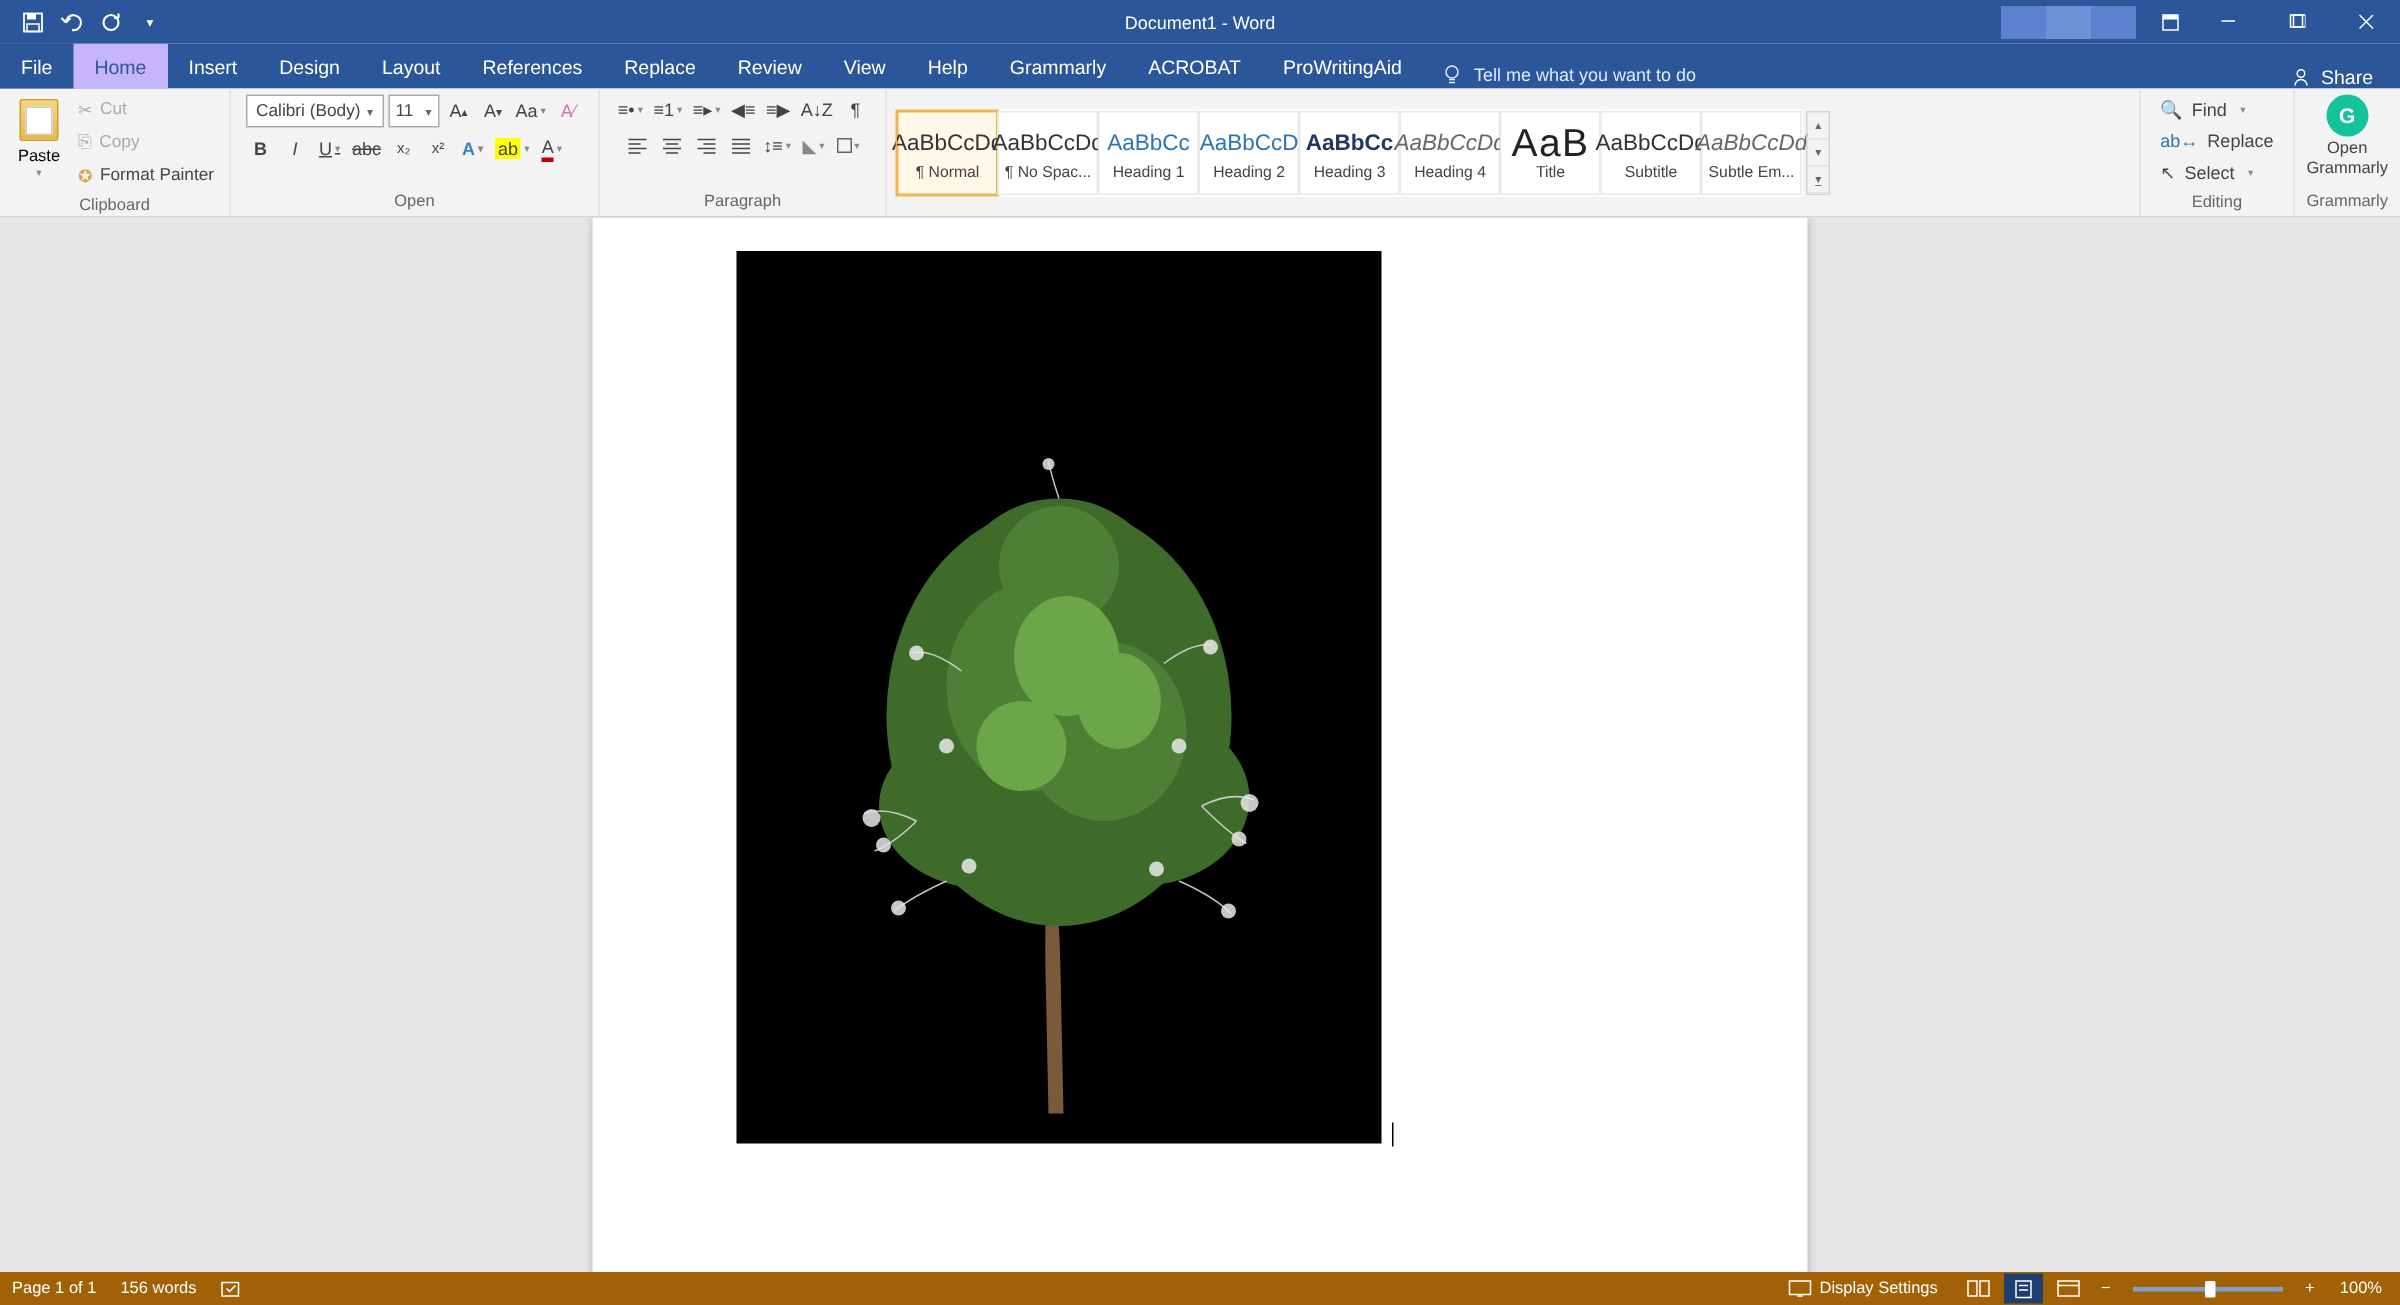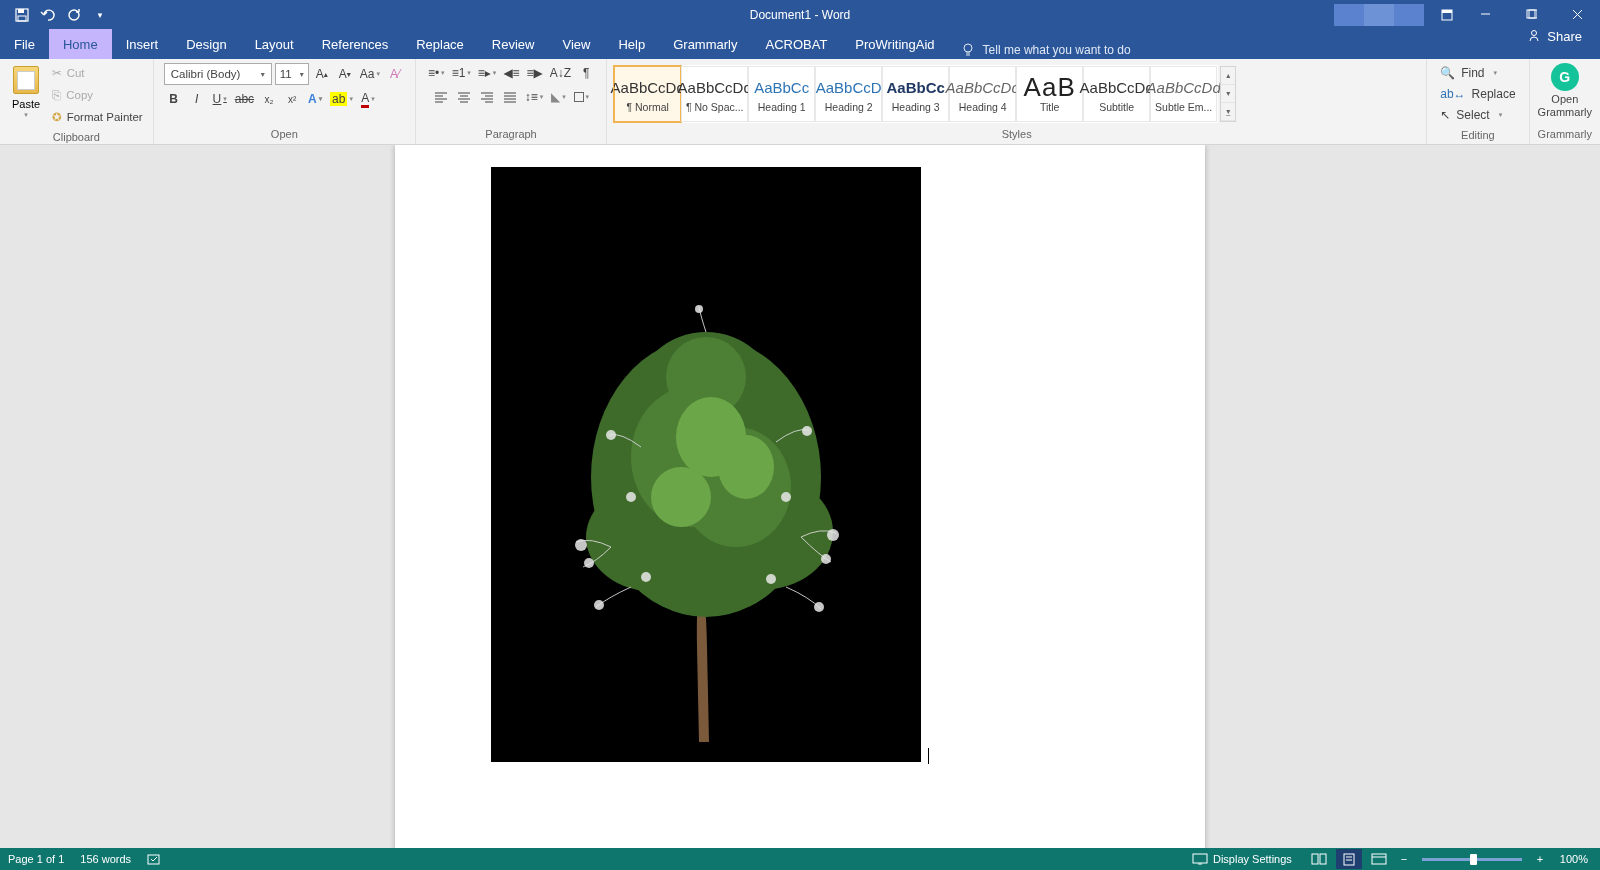--- a/index.html
+++ b/index.html
@@ -16,39 +16,39 @@
 .account-block div { width:30px; height:22px; background:#5a82ce; }
 .account-block div:nth-child(2){ background:#6d93d6; }
 .ribbon-display-btn { width: 30px; height: 29px; display:flex; align-items:center; justify-content:center; }
 
 
 .tabs { height: 30px; background: #2b579a; display: flex; align-items: stretch; color: #fff; font-size: 13px; }
 .tab { padding: 0 14px; display: flex; align-items: center; cursor: pointer; }
 .tab.file { background: #2b579a; }
 .tab.active { background: #c4b5fd; color: #2b579a; }
 .tellme { display: flex; align-items: center; margin-left: 12px; gap: 8px; color: #e0e8f5; font-size: 12px; margin-top: 12px; }
-.share { margin-left: auto; display: flex; align-items: flex-start; padding: 0 18px; gap: 6px; font-size: 13px; }
+.share { margin-left: auto; display: flex; align-items: flex-end; padding: 0 18px; gap: 6px; font-size: 13px; }
 
 
 .ribbon { height: 86px; background: #f3f3f3; border-bottom: 1px solid #d4d4d4; display: flex; }
 .group { border-right: 1px solid #e1e1e1; display: flex; flex-direction: column; position: relative; }
 .group-body { flex: 1; display: flex; align-items: center; padding: 2px 6px; }
 .group-label { height: 16px; font-size: 11px; color: #666; text-align: center; position: relative; }
 
 .clipboard-body { padding: 3px 6px; }
 .paste-btn { width: 40px; height: 66px; display:flex; flex-direction:column; align-items:center; justify-content:flex-start; padding-top:4px; cursor:pointer; font-size:11px; }
 .paste-icon { width:26px; height:28px; background: linear-gradient(#f7d77a,#e8b84a); border:1px solid #c9a030; border-radius:2px; position:relative; margin-bottom:4px;}
 .paste-icon::after{content:"";position:absolute;inset:4px 3px 3px 3px;background:#fff;border:1px solid #ccc;}
 .clip-right { display:flex; flex-direction:column; gap:2px; margin-left:2px; }
 .clip-item { display:flex; align-items:center; gap:5px; font-size:11.5px; color:#444; padding:2px 4px; cursor:pointer; height:20px;}
 .clip-item.disabled { color:#aaa; }
 
 .font-body { flex-direction: column; align-items: flex-start; gap: 4px; padding: 4px 10px; }
 .font-row { display:flex; align-items:center; gap:3px; }
-.font-name { width: 108px; height:22px; border:1px solid #ababab; background:#fff; display:flex; align-items:center; padding:0 6px; font-size:11.5px; color:#444; justify-content:space-between;}
+.font-name { width: 92px; height:22px; border:1px solid #ababab; background:#fff; display:flex; align-items:center; padding:0 6px; font-size:11.5px; color:#444; justify-content:space-between;}
 .font-size { width: 34px; height:22px; border:1px solid #ababab; background:#fff; display:flex; align-items:center; padding:0 4px; font-size:11.5px; color:#444; justify-content:space-between;}
 .fcaret { font-size:8px; color:#666; }
 .ico-btn { min-width:20px; height:20px; display:flex; align-items:center; justify-content:center; cursor:pointer; font-size:12px; color:#444; padding:0 2px;}
 .ico-btn.split::after { content:"▾"; font-size:7px; margin-left:2px; color:#888;}
 .bold{font-weight:bold;} .italic{font-style:italic;} .underline{text-decoration:underline;} .strike{text-decoration:line-through;}
 .sub{font-size:10px;} .sup{font-size:10px;}
 
 .para-body { flex-direction: column; gap:4px; padding:4px 10px; }
 
 .styles-body { padding:3px 6px; display:flex; align-items:center; }
@@ -76,21 +76,21 @@
 
 .doc-area { height: 710px; background:#e6e6e6; overflow:auto; display:flex; justify-content:center; padding-top:0; }
 .page { width: 810px; background:#fff; box-shadow: 0 0 6px rgba(0,0,0,0.25); margin-top:0; min-height: 800px; padding: 20px 90px; position: relative; }
 .inserted-image { width: 430px; height: 595px; background:#000; position:relative; margin-left: 6px; margin-top: 2px;}
 .cursor-mark { position:absolute; right:-8px; bottom:-2px; width:1px; height:16px; background:#000;}
 
 
 .tree-holder { position:absolute; inset:0; display:flex; align-items:flex-end; justify-content:center; }
 
 
-.statusbar { height: 15px; background:#0f766e; color:#fff; display:flex; align-items:center; font-size:11px; padding:0 8px; position:fixed; bottom:0; left:0; right:0; height:22px;}
+.statusbar { height: 15px; background:#a16207; color:#fff; display:flex; align-items:center; font-size:11px; padding:0 8px; position:fixed; bottom:0; left:0; right:0; height:22px;}
 .status-left { display:flex; gap:16px; align-items:center;}
 .status-right { margin-left:auto; display:flex; align-items:center; gap:4px;}
 .view-btn { width:26px; height:20px; display:flex; align-items:center; justify-content:center; cursor:pointer;}
 .view-btn.active { background:#1e3f6f; }
 .zoom-slider { width:100px; height:3px; background:#7aa0d4; position:relative; margin:0 6px;}
 .zoom-thumb { width:7px; height:11px; background:#fff; position:absolute; left:48px; top:-4px; border-radius:1px;}
 .zoom-btn { width:16px; text-align:center; cursor:pointer;}
 
 svg { display:block; }
 </style>
@@ -341,21 +341,20 @@
             <div class="style-preview grayital">AaBbCcDd</div>
             <div class="style-name">Subtle Em...</div>
           </div>
         </div>
       <div class="gallery-scroll">
         <div>▴</div>
         <div>▾</div>
         <div>▾̲</div>
       </div>
     </div>
-    <div class="group-label">Styles</div>
   </div>
 
   <div class="group">
     <div class="group-body editing-body">
       <div class="edit-item">
           <span>🔍</span>
           <span>Find</span>
           <span style="font-size:7px;color:#888;margin-left:3px;">▾</span>
         </div>
       <div class="edit-item">

